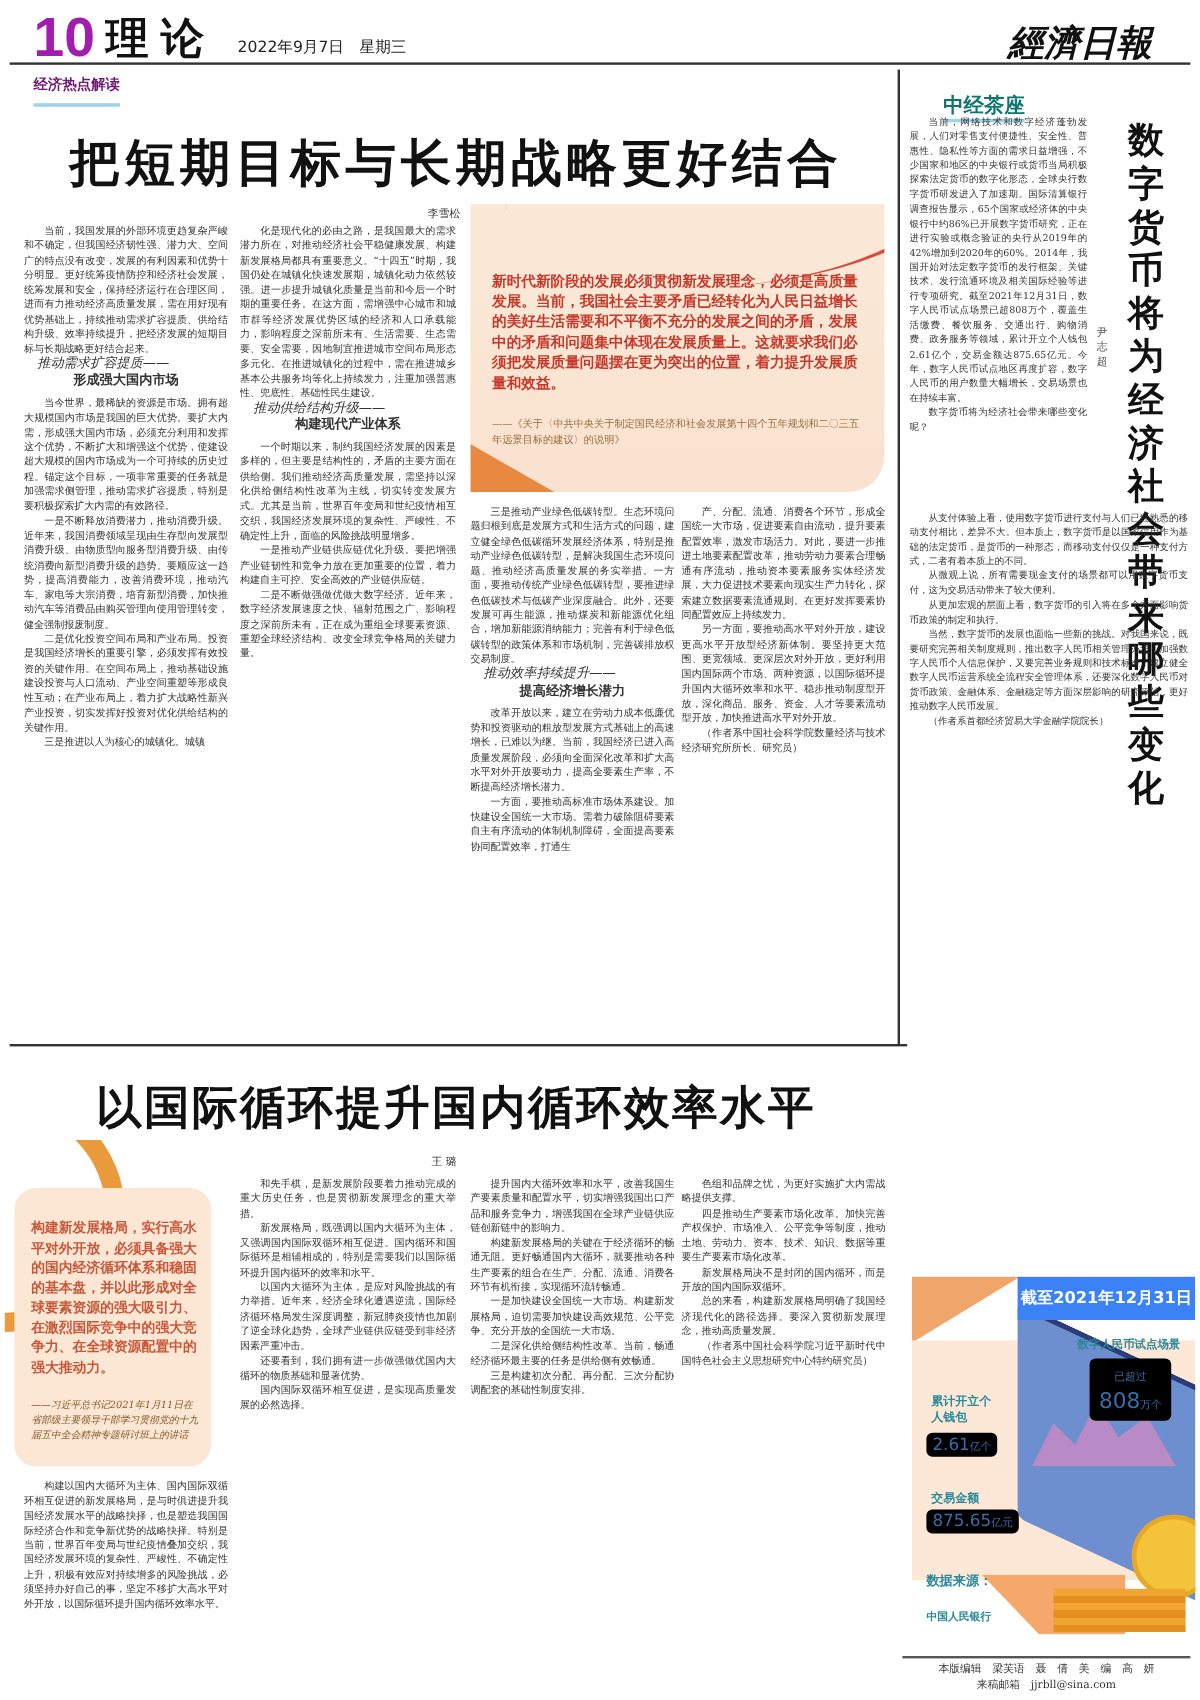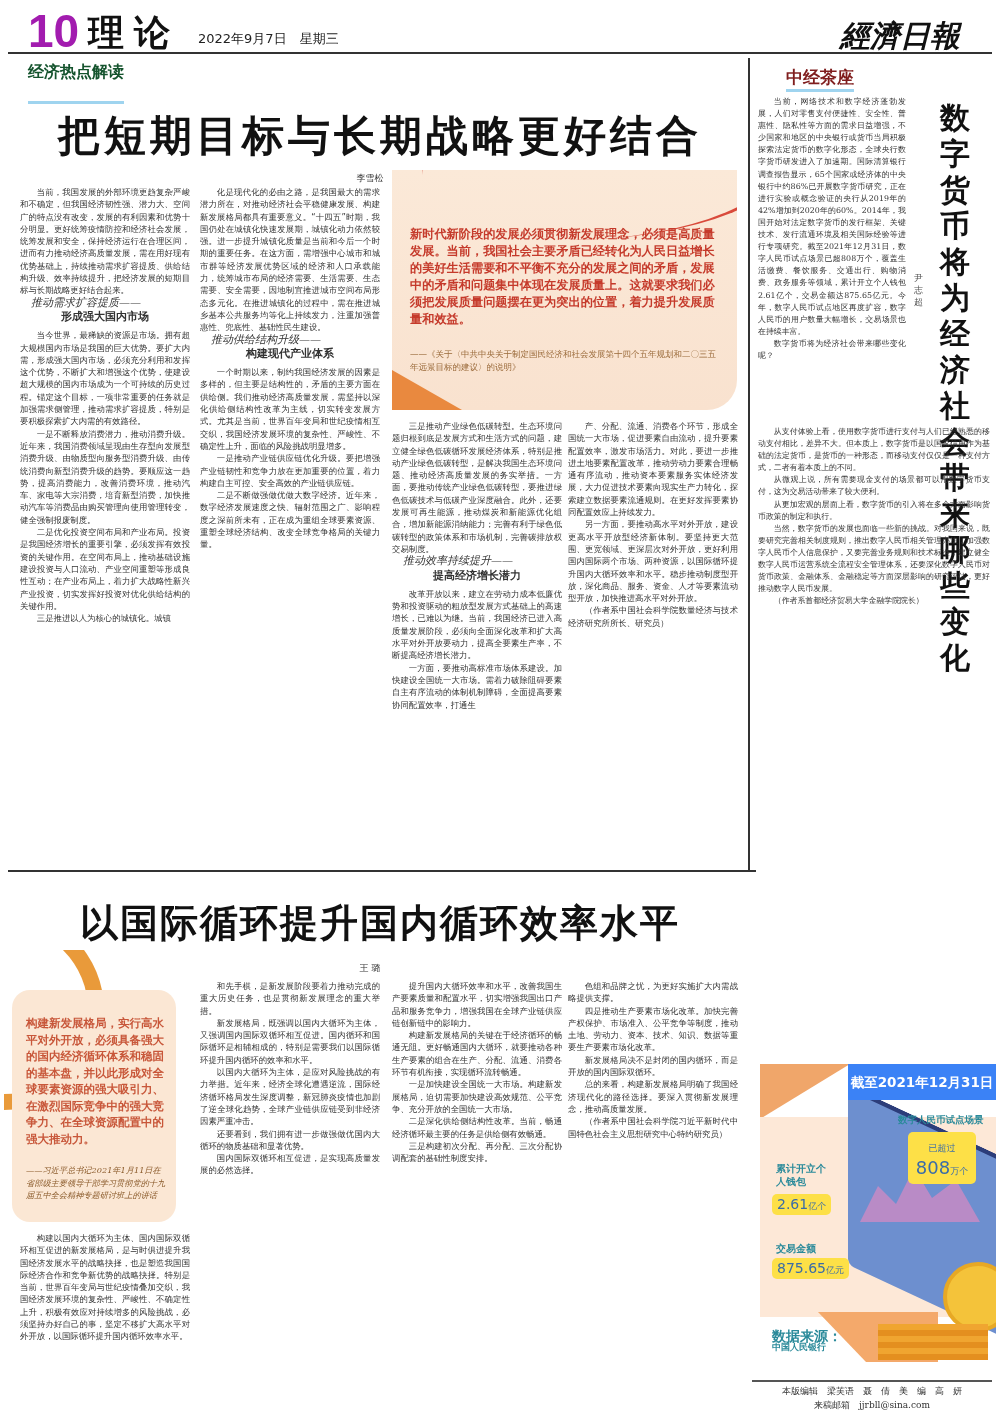--- a/index.html
+++ b/index.html
@@ -3,53 +3,53 @@
 <meta charset="utf-8">
 <style>
 *{box-sizing:border-box;margin:0;padding:0}
 body{width:1000px;height:1417px;background:#fff;font-family:"DejaVu Sans",sans-serif;color:#222;position:relative;overflow:hidden}
 .abs{position:absolute}
 .masthead-num{left:28px;top:8px;font-family:"Liberation Sans",sans-serif;font-weight:bold;font-size:46px;line-height:46px;color:#a21caf}
 .masthead-sec{left:88px;top:10px;font-family:"DejaVu Serif",serif;font-weight:bold;font-size:36px;line-height:44px;letter-spacing:10px;color:#111}
 .masthead-date{left:198px;top:30px;font-size:13px;color:#222}
 .masthead-logo{right:40px;top:16px;font-family:"DejaVu Serif",serif;font-style:italic;font-weight:bold;font-size:30px;color:#111}
 .rule-top{left:8px;top:52px;width:984px;height:2px;background:#333}
-.section-tag{left:28px;top:62px;font-weight:bold;font-size:16px;color:#14532d;border-bottom:3px solid #9fd4ef;padding-bottom:18px}
+.section-tag{left:28px;top:62px;font-weight:bold;font-size:12px;color:#701a75;border-bottom:3px solid #9fd4ef;padding-bottom:7px}
 .h1{left:20px;top:108px;width:720px;text-align:center;font-weight:bold;font-size:42px;letter-spacing:4px;color:#111}
 .byline{left:0;width:740px;text-align:center;font-family:"DejaVu Serif",serif;font-size:9px;color:#333}
 .col{position:absolute;font-size:8.4px;line-height:12.3px;color:#333;text-align:justify;overflow:hidden}
 .col p{text-indent:2em}
 .col .sub1{font-family:"DejaVu Serif",serif;font-style:italic;font-size:11px;color:#333;text-indent:1em;margin:0 0 2px}
 .col .sub2{font-weight:bold;font-size:11px;text-align:center;margin:2px 0 6px}
 .quote1{left:392px;top:170px;width:345px;height:240px;border-radius:0 0 30px 0;background:linear-gradient(180deg,#fbe9d8,#f9e2cf);overflow:hidden}
 .quote1 .arc1{left:-60px;top:-120px;width:470px;height:190px;border-radius:50%;border-top:22px solid #e8a33a;border-right:10px solid #d94a3b}
 .quote1 .arc2{left:30px;top:-80px;width:420px;height:170px;border-radius:50%;border-top:12px solid #c9342a}
 .quote1 .txt{left:18px;top:56px;width:310px;color:#c53a2b;font-weight:bold;font-size:12.2px;line-height:17px}
 .quote1 .src{left:18px;top:178px;width:310px;font-family:"DejaVu Serif",serif;font-size:8.5px;line-height:13px;color:#9a6a3a}
 .quote1 .tri{left:0;bottom:0;width:0;height:0;border-left:70px solid #e9893f;border-top:40px solid transparent}
 .vline{background:#333;width:1.5px}
 .sep{left:8px;top:870px;width:748px;height:2px;background:#333}
 .h2{left:40px;top:898px;width:680px;text-align:center;font-family:"DejaVu Serif",serif;font-weight:bold;font-size:38px;letter-spacing:2px;color:#111}
 .quote2{left:4px;top:950px;width:176px;height:272px;overflow:hidden}
 .quote2 .bg{left:8px;top:40px;width:164px;height:232px;background:#fbe7d4;border-radius:18px}
 .quote2 .arc{left:-100px;top:-40px;width:200px;height:200px;border-radius:50%;border:16px solid #e99a3a;border-left-color:#d34a35}
 .quote2 .txt{left:22px;top:65px;width:142px;color:#c8573a;font-weight:bold;font-size:11.5px;line-height:16.5px}
 .quote2 .src{left:22px;top:214px;width:142px;font-family:"DejaVu Serif",serif;font-style:italic;font-size:8.2px;line-height:12.5px;color:#8a5a2a}
-.right-tag{left:786px;top:66px;font-weight:bold;font-size:17px;color:#7f1d1d;border-bottom:3px solid #9fd4ef}
+.right-tag{left:786px;top:76px;font-weight:bold;font-size:17px;color:#0f766e;border-bottom:3px solid #9fd4ef}
 .right-title{left:930px;top:100px;width:50px;font-weight:bold;font-size:30px;line-height:36px;color:#111;text-align:center}
 .right-author{left:914px;top:272px;width:14px;font-family:"DejaVu Serif",serif;font-size:9px;line-height:12px;color:#555}
 .rcol{position:absolute;font-family:"DejaVu Serif",serif;font-size:7.9px;line-height:12.1px;color:#333;text-align:justify;overflow:hidden}
 .rcol p{text-indent:2em}
 .info{left:748px;top:1062px;width:248px;height:300px;overflow:hidden}
 .info .bg{left:12px;top:55px;width:236px;height:200px;background:#fde8d7}
 .info .tri1{left:12px;top:2px;width:0;height:0;border-left:90px solid #f0a66a;border-bottom:55px solid transparent}
 .info .tri2{left:70px;top:250px;width:120px;height:50px;background:#f4a96b;clip-path:polygon(0 0,100% 0,100% 100%,40% 100%)}
 .info .banner{left:100px;top:2px;width:148px;height:36px;background:#3b82f6;color:#fff;font-weight:bold;font-size:13.5px;line-height:36px;text-align:center}
 .info .lbl{font-size:10px;color:#2a8a9a;font-weight:bold}
-.info .val{background:#fde047;border-radius:5px;color:#3a6ca8;font-size:14px;padding:2px 5px}
+.info .val{background:#000000;border-radius:5px;color:#3a6ca8;font-size:14px;padding:2px 5px}
 .info .val small{font-size:9px}
 .info .screen{left:100px;top:60px;width:160px;height:180px;background:#6d8fcf;transform:skewY(25deg);border-radius:6px;border-top:5px solid #2c3d7a}
 .info .wave{left:112px;top:100px;width:120px;height:60px;background:#b98bc6;clip-path:polygon(0 100%,15% 40%,30% 70%,45% 10%,60% 60%,80% 30%,100% 100%)}
 .info .coin{left:195px;top:200px;width:70px;height:70px;border-radius:50%;background:#f4c33a;border:4px solid #e7a825}
 .info .stack{left:130px;top:262px;width:110px;height:36px;background:repeating-linear-gradient(180deg,#f0a530 0 6px,#e48f1f 6px 12px)}
 .footer-rule{left:752px;top:1380px;width:240px;height:1.5px;background:#555}
 .footer-edit{left:752px;top:1384px;width:240px;text-align:center;font-family:"DejaVu Serif",serif;font-size:9px;color:#333;line-height:14px}
 </style>
 </head>
 <body>
@@ -67,21 +67,21 @@
 <div class="col" style="left:20px;top:186px;width:170px;height:680px">
     <p class="">当前，我国发展的外部环境更趋复杂严峻和不确定，但我国经济韧性强、潜力大、空间广的特点没有改变，发展的有利因素和优势十分明显。更好统筹疫情防控和经济社会发展，统筹发展和安全，保持经济运行在合理区间，进而有力推动经济高质量发展，需在用好现有优势基础上，持续推动需求扩容提质、供给结构升级、效率持续提升，把经济发展的短期目标与长期战略更好结合起来。</p>
     <div class="sub1">推动需求扩容提质——</div>
     <div class="sub2">形成强大国内市场</div>
     <p class="">当今世界，最稀缺的资源是市场。拥有超大规模国内市场是我国的巨大优势。要扩大内需，形成强大国内市场，必须充分利用和发挥这个优势，不断扩大和增强这个优势，使建设超大规模的国内市场成为一个可持续的历史过程。锚定这个目标，一项非常重要的任务就是加强需求侧管理，推动需求扩容提质，特别是要积极探索扩大内需的有效路径。</p>
     <p class="">一是不断释放消费潜力，推动消费升级。近年来，我国消费领域呈现由生存型向发展型消费升级、由物质型向服务型消费升级、由传统消费向新型消费升级的趋势。要顺应这一趋势，提高消费能力，改善消费环境，推动汽车、家电等大宗消费，培育新型消费，加快推动汽车等消费品由购买管理向使用管理转变，健全强制报废制度。</p>
     <p class="">二是优化投资空间布局和产业布局。投资是我国经济增长的重要引擎，必须发挥有效投资的关键作用。在空间布局上，推动基础设施建设投资与人口流动、产业空间重塑等形成良性互动；在产业布局上，着力扩大战略性新兴产业投资，切实发挥好投资对优化供给结构的关键作用。</p>
     <p class="">三是推进以人为核心的城镇化。城镇</p>
   </div>
 <div class="col" style="left:200px;top:186px;width:180px;height:680px">
-    <p class="">化是现代化的必由之路，是我国最大的需求潜力所在，对推动经济社会平稳健康发展、构建新发展格局都具有重要意义。“十四五”时期，我国仍处在城镇化快速发展期，城镇化动力依然较强。进一步提升城镇化质量是当前和今后一个时期的重要任务。在这方面，需增强中心城市和城市群等经济发展优势区域的经济和人口承载能力，统筹城市布局的经济需要、生活需要、生态需要、安全需要，因地制宜推进城市空间布局形态多元化。在推进城镇化的过程中，需在推进城乡基本公共服务均等化上持续发力，注重加强普惠性、兜底性、基础性民生建设。</p>
+    <p class="">化是现代化的必由之路，是我国最大的需求潜力所在，对推动经济社会平稳健康发展、构建新发展格局都具有重要意义。“十四五”时期，我国仍处在城镇化快速发展期，城镇化动力依然较强。进一步提升城镇化质量是当前和今后一个时期的重要任务。在这方面，需增强中心城市和城市群等经济发展优势区域的经济和人口承载能力，影响程度之深前所未有、生活需要、生态需要、安全需要，因地制宜推进城市空间布局形态多元化。在推进城镇化的过程中，需在推进城乡基本公共服务均等化上持续发力，注重加强普惠性、兜底性、基础性民生建设。</p>
     <div class="sub1">推动供给结构升级——</div>
     <div class="sub2">构建现代产业体系</div>
     <p class="">一个时期以来，制约我国经济发展的因素是多样的，但主要是结构性的，矛盾的主要方面在供给侧。我们推动经济高质量发展，需坚持以深化供给侧结构性改革为主线，切实转变发展方式。尤其是当前，世界百年变局和世纪疫情相互交织，我国经济发展环境的复杂性、严峻性、不确定性上升，面临的风险挑战明显增多。</p>
     <p class="">一是推动产业链供应链优化升级。要把增强产业链韧性和竞争力放在更加重要的位置，着力构建自主可控、安全高效的产业链供应链。</p>
     <p class="">二是不断做强做优做大数字经济。近年来，数字经济发展速度之快、辐射范围之广、影响程度之深前所未有，正在成为重组全球要素资源、重塑全球经济结构、改变全球竞争格局的关键力量。</p>
   </div>
 <div class="col" style="left:392px;top:420px;width:170px;height:445px">
     <p class="">三是推动产业绿色低碳转型。生态环境问题归根到底是发展方式和生活方式的问题，建立健全绿色低碳循环发展经济体系，特别是推动产业绿色低碳转型，是解决我国生态环境问题、推动经济高质量发展的务实举措。一方面，要推动传统产业绿色低碳转型，要推进绿色低碳技术与低碳产业深度融合。此外，还要发展可再生能源，推动煤炭和新能源优化组合，增加新能源消纳能力；完善有利于绿色低碳转型的政策体系和市场机制，完善碳排放权交易制度。</p>
     <div class="sub1">推动效率持续提升——</div>
     <div class="sub2">提高经济增长潜力</div>
@@ -166,21 +166,21 @@
   <div class="abs banner">截至2021年12月31日</div>
   <div class="abs lbl" style="left:150px;top:52px;font-size:9.5px">数字人民币试点场景</div>
   <div class="abs val" style="left:160px;top:70px;width:68px;height:52px;text-align:center;font-size:18px;line-height:20px;padding-top:6px">
     <div style="font-size:9px;color:#3a6ca8">已超过</div>
     <span>808</span><small>万个</small>
   </div>
   <div class="abs lbl" style="left:28px;top:100px;width:50px;line-height:13px">累计开立个人钱包</div>
   <div class="abs val" style="left:24px;top:132px"><span>2.61</span><small>亿个</small></div>
   <div class="abs lbl" style="left:28px;top:180px">交易金额</div>
   <div class="abs val" style="left:24px;top:196px"><span>875.65</span><small>亿元</small></div>
-  <div class="abs lbl" style="left:24px;top:266px;font-size:14px">数据来源：</div>
+  <div class="abs lbl" style="left:24px;top:248px;font-size:11px">数据来源：</div>
   <div class="abs lbl" style="left:24px;top:279px;font-size:9px">中国人民银行</div>
 </div>
 
 <div class="abs footer-rule"></div>
 <div class="abs footer-edit">
   <div>本版编辑　梁芙语　聂　倩　美　编　高　妍</div>
   <div><span>来稿邮箱</span>　<span>jjrbll@sina.com</span></div>
 </div>
 
 </body></html>

